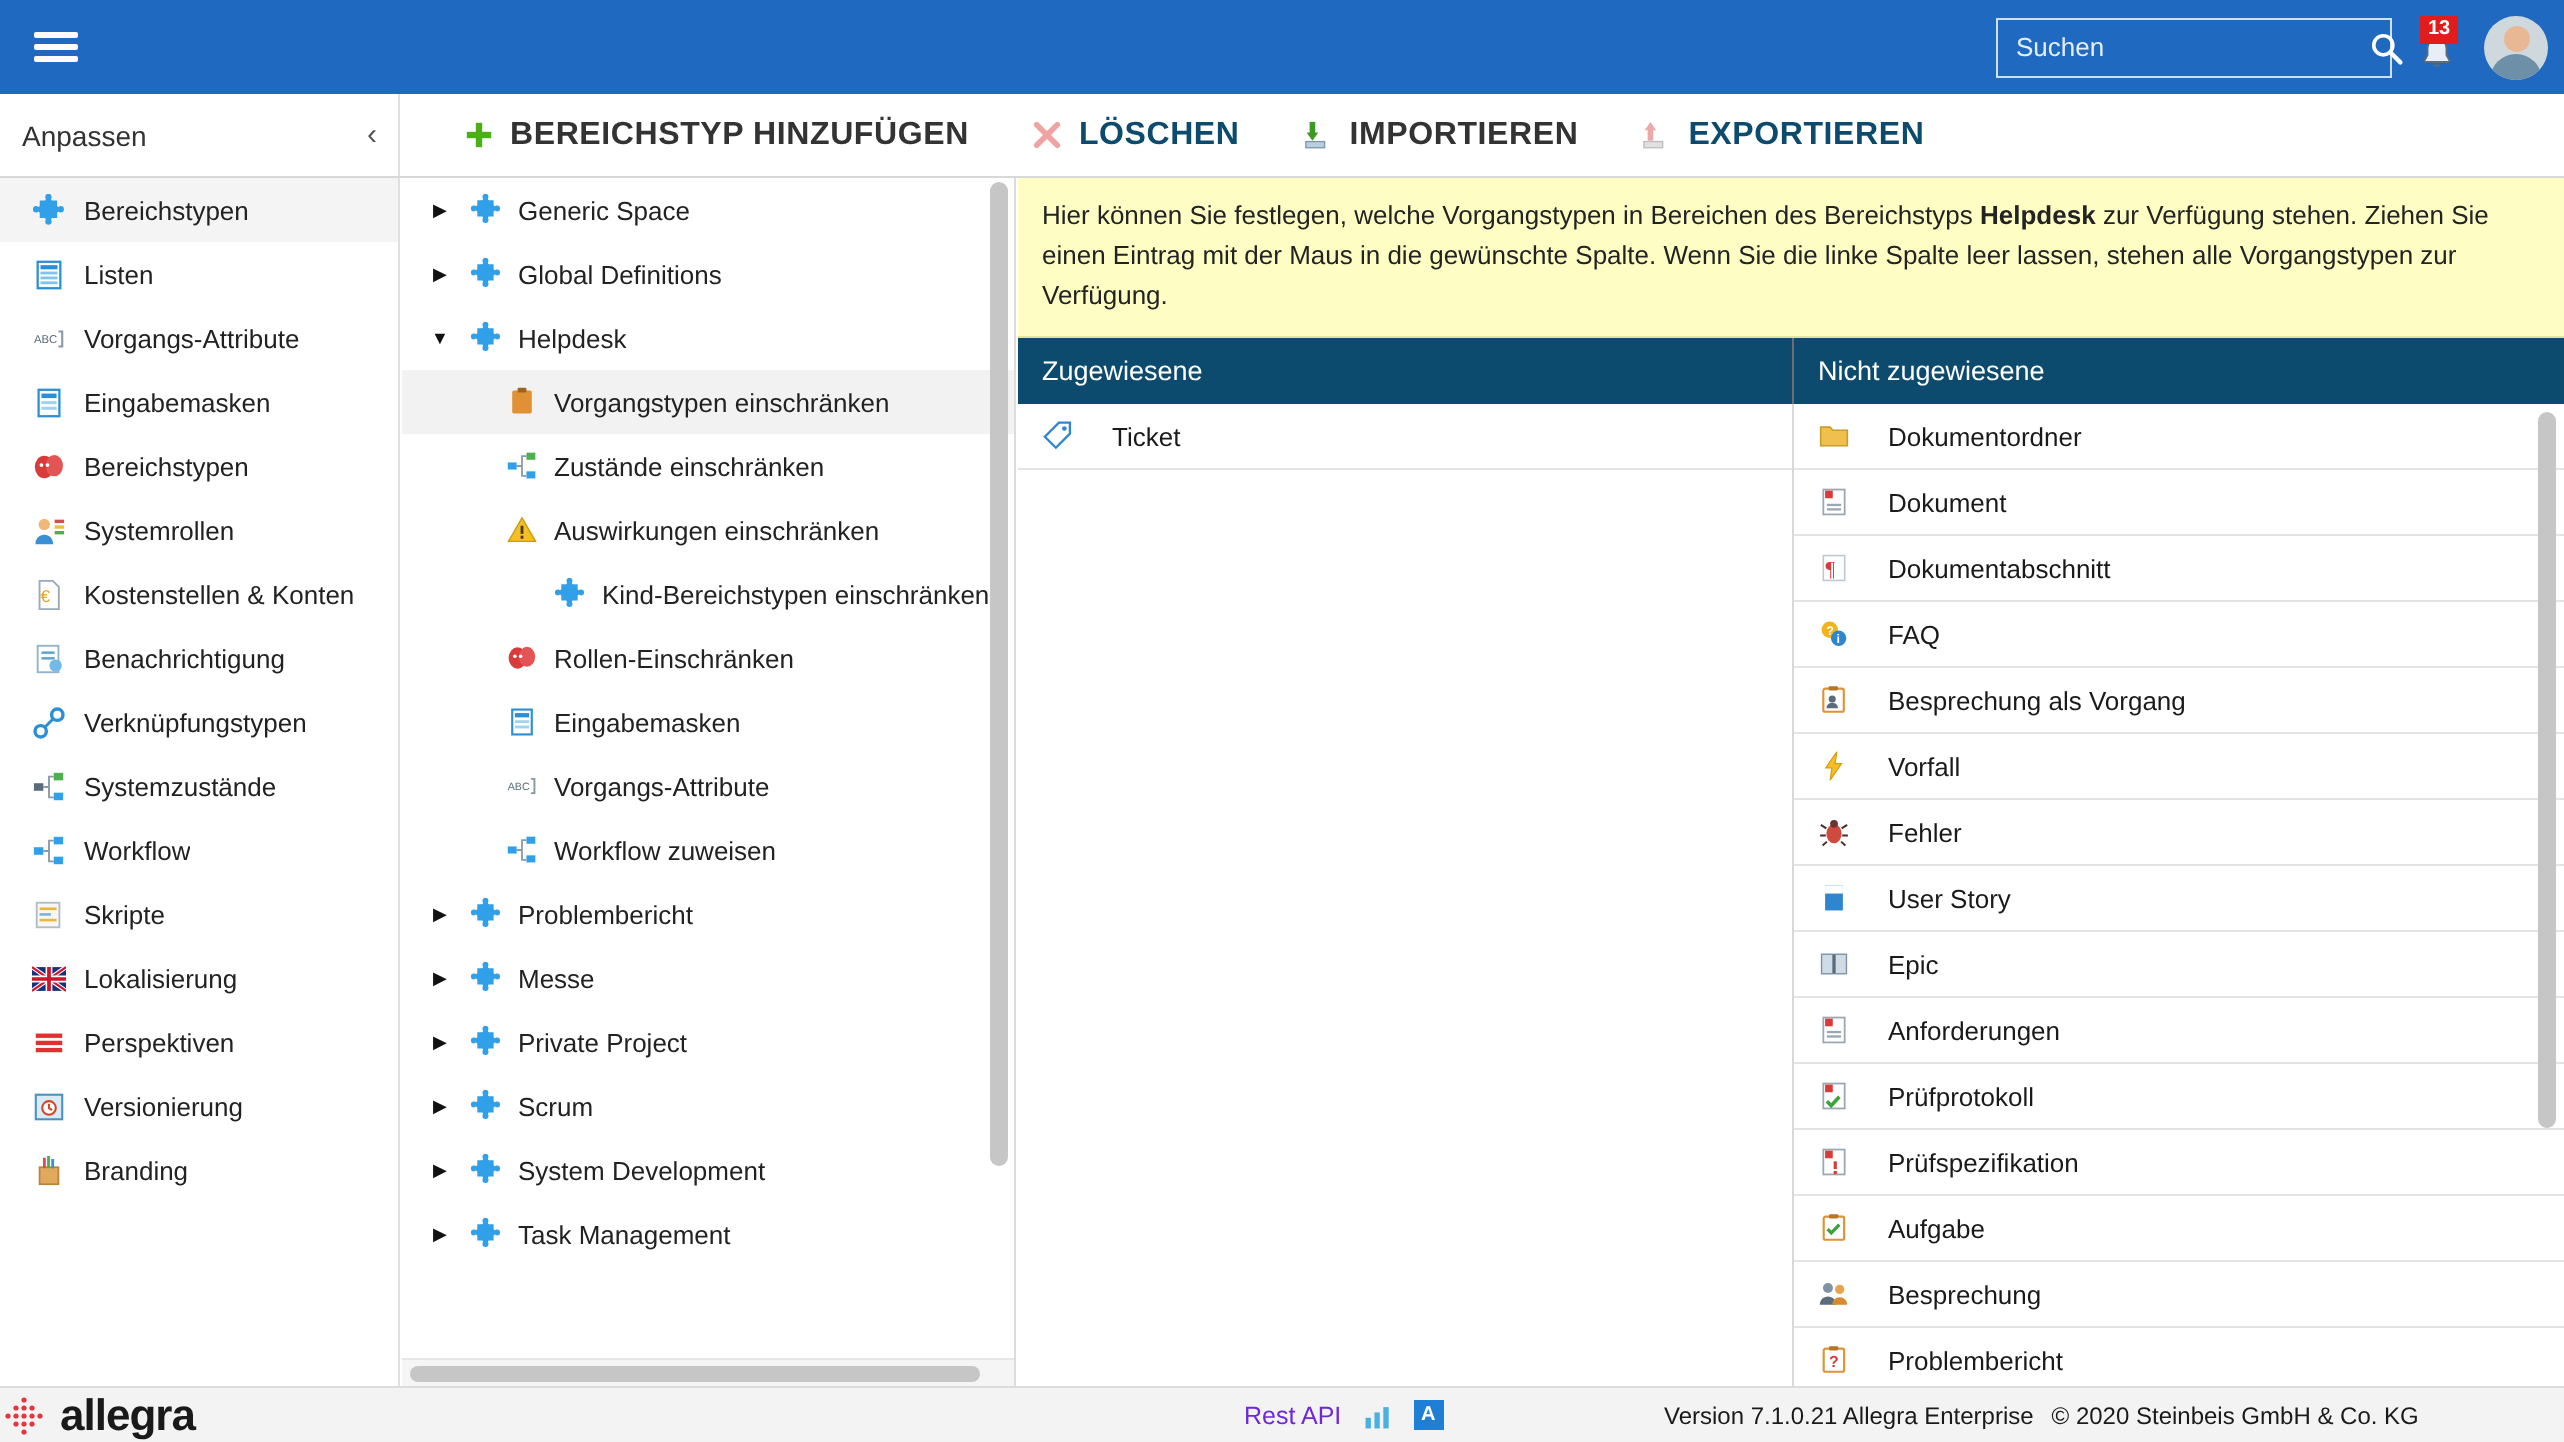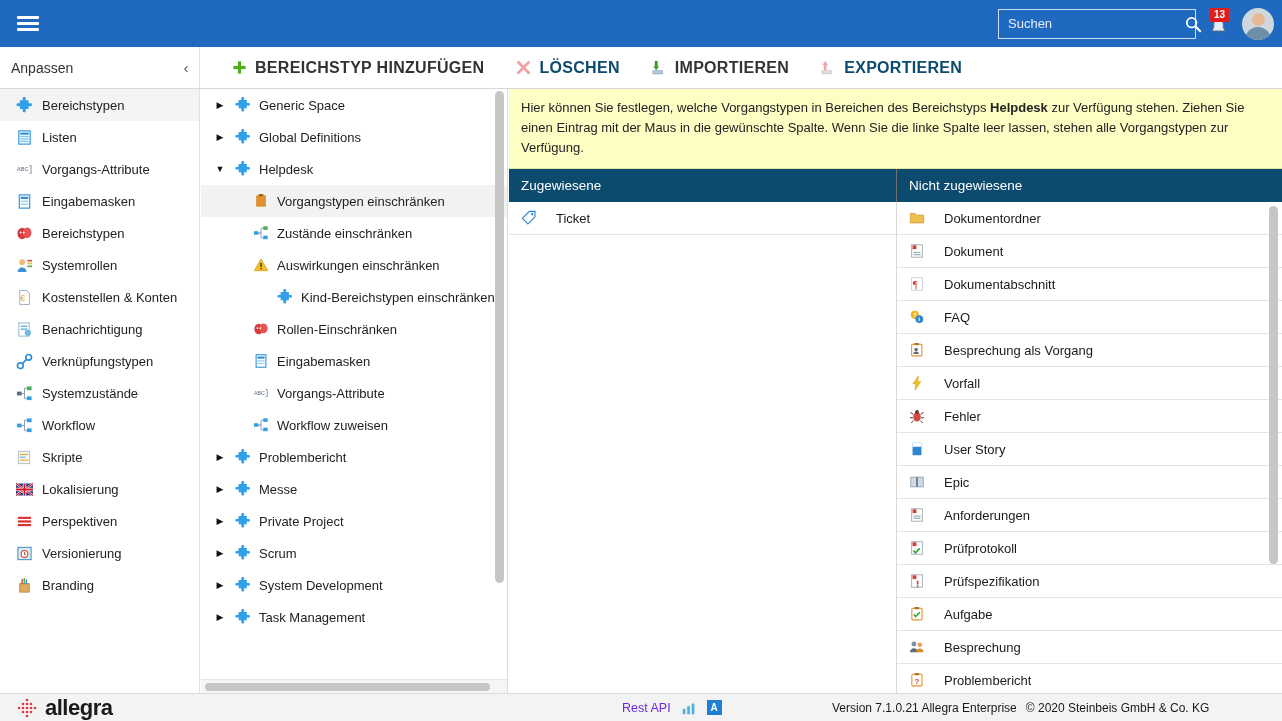--- a/index.html
+++ b/index.html
@@ -162,21 +162,21 @@
     position: absolute; right: 4px; top: 4px; width: 9px; height: 358px;
     background: #c6c6c6; border-radius: 5px; z-index: 4;
   }
 
   
   .footer {
     position: absolute; bottom: 0; left: 0; width: 1282px; height: 28px;
     background: #f3f3f3; border-top: 1px solid #dcdcdc;
     display: flex; align-items: center;
   }
-  .brand { display: flex; align-items: center; gap: 7px; padding-left: 16px; width: 230px; }
+  .brand { display: flex; align-items: center; gap: 7px; padding-left: 1px; width: 230px; }
   .brand .word { font-size: 22px; font-weight: bold; color: #1a1a1a; letter-spacing: -.5px; }
   .foot-mid { display: flex; align-items: center; gap: 10px; margin-left: 392px; }
   .restapi { color: #6d28d9; font-size: 12.5px; cursor: pointer; }
   .foot-badge {
     width: 15px; height: 15px; background: #1e7fd4; color: #fff; font-size: 10px;
     font-weight: bold; display: flex; align-items: center; justify-content: center;
     cursor: pointer;
   }
   .foot-right {
     position: absolute; left: 832px; font-size: 12px; color: #1a1a1a;

